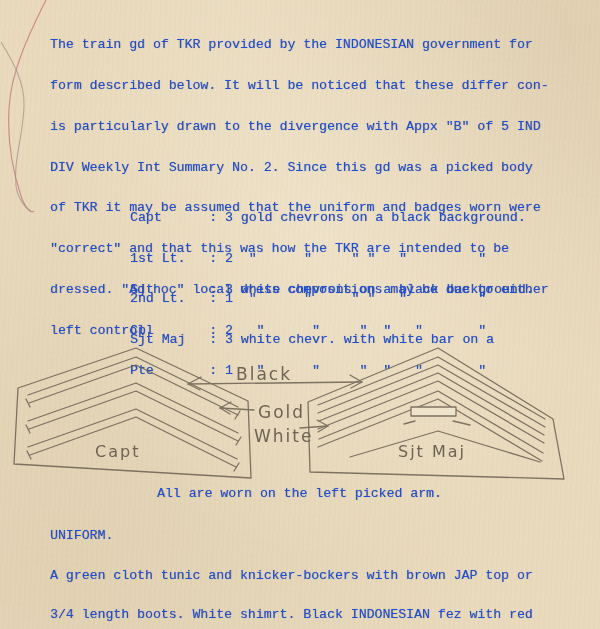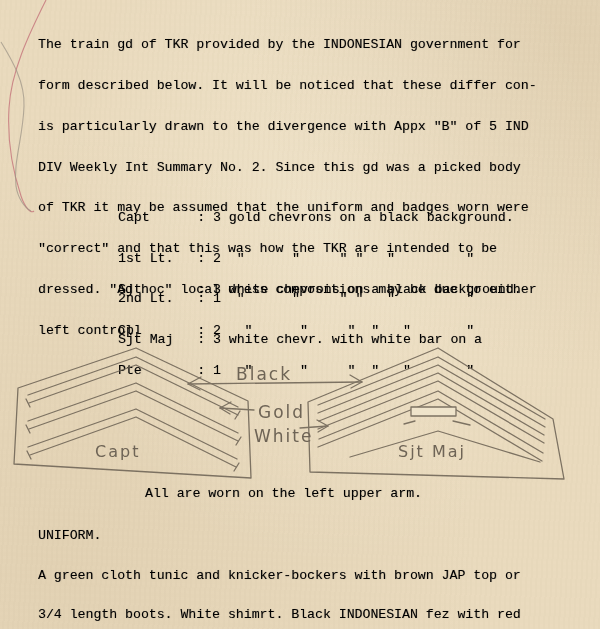--- a/index.html
+++ b/index.html
@@ -15,23 +15,24 @@
       radial-gradient(ellipse at 10% 90%, rgba(160,130,90,0.10), rgba(0,0,0,0) 55%),
       radial-gradient(ellipse at 95% 5%, rgba(160,130,90,0.12), rgba(0,0,0,0) 40%);
   }
   .paper-grain{
     position:absolute;inset:0;pointer-events:none;opacity:.5;
     background:
       repeating-linear-gradient(93deg, rgba(120,95,60,0.035) 0 2px, rgba(0,0,0,0) 2px 5px),
       repeating-linear-gradient(2deg, rgba(255,245,225,0.05) 0 3px, rgba(0,0,0,0) 3px 7px);
   }
   .type{
-    position:absolute;white-space:pre;color:#000000;
+    position:absolute;white-space:pre;color:#1d4ed8;
     font-size:13.2px;letter-spacing:0;
     text-shadow:0.4px 0.4px 0.7px rgba(86,80,73,0.55);
+    margin-left:12px;
   }
   .intro{left:38px;top:11px;line-height:13.6px;}
   .rtable1{left:118px;top:184px;line-height:13.5px;}
   .rtable2{left:118px;top:256px;line-height:13.5px;}
   .caption{left:145px;top:486px;}
   .uniform-h{left:38px;top:528px;text-underline-offset:2px;}
   .uniform-b{left:38px;top:544px;line-height:12.9px;}
   .diagram-svg{position:absolute;left:0;top:335px;}
   .margin-svg{position:absolute;left:0;top:0;}
   .hand{font-family:"DejaVu Sans",sans-serif;fill:#6e6456;letter-spacing:2px;}
@@ -105,21 +106,21 @@
     <path d="M300,93 L328,91"></path>
     <path d="M328,91 L317,85 M328,91 L318,97"></path>
   </g>
   <text class="hand" x="236" y="45" font-size="17">Black</text>
   <text class="hand" x="258" y="83" font-size="17">Gold</text>
   <text class="hand" x="254" y="107" font-size="17">White</text>
   <text class="hand" x="95" y="122" font-size="16">Capt</text>
   <text class="hand" x="398" y="122" font-size="16">Sjt Maj</text>
 </svg>
 
-<div class="type caption">All are worn on the left upper arm.</div>
+<div class="type caption">All are worn on the left picked arm.</div>
 
 <div class="type uniform-h">UNIFORM.</div>
 <div class="type uniform-b">
   <div>A green cloth tunic and knicker-bockers with brown JAP top or</div>
   <div>3/4 length boots. White shimrt. Black INDONESIAN fez with red</div>
   
   
   
 </div>
 

